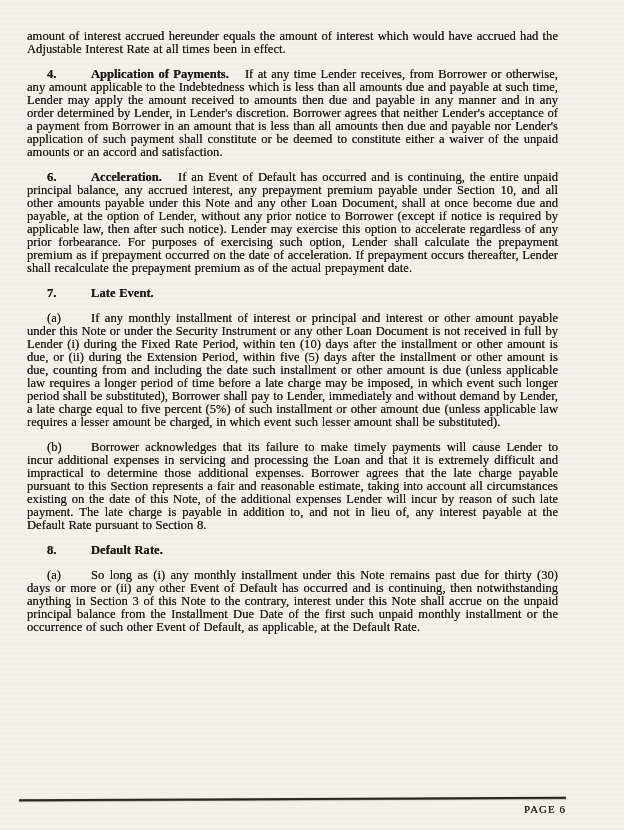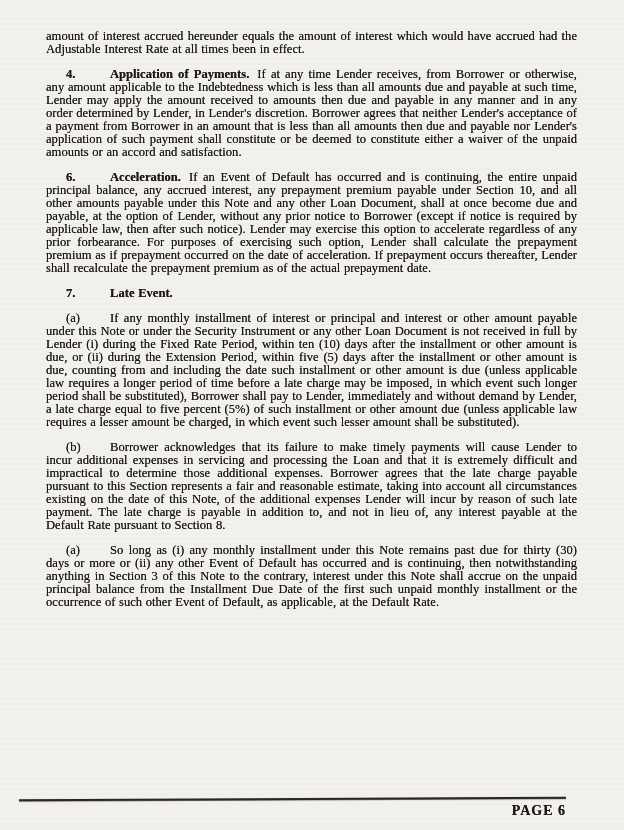--- a/index.html
+++ b/index.html
@@ -15,21 +15,21 @@
       0deg,
       rgba(90, 85, 75, 0.015) 0px, rgba(90, 85, 75, 0.015) 2px,
       transparent 2px, transparent 5px
     );
     overflow: hidden;
     font-family: "Liberation Serif", serif;
     color: #1c1915;
   }
   .content {
     position: absolute;
-    left: 46px;
+    left: 27px;
     top: 30px;
     width: 531px;
     font-size: 12.6px;
     line-height: 13px;
     text-align: justify;
     word-spacing: 0.5px;
     text-shadow: 0 0 0.5px rgba(28, 25, 21, 0.8);
   }
   p.para {
     margin: 12px 0 0 0;
@@ -40,38 +40,38 @@
   }
   .marker {
     display: inline-block;
     margin-left: 20px;
     width: 44px;
   }
   .bold {
     font-weight: bold;
   }
   .after-heading {
-    margin-left: 8px;
+    margin-left: 16px;
   }
   .footer-rule {
     position: absolute;
     left: 19px;
     top: 798px;
     width: 547px;
     height: 2px;
     background: #2b2823;
     transform: rotate(-0.25deg);
     box-shadow: 0 0.5px 1px rgba(43, 40, 35, 0.6);
   }
   .page-label {
     position: absolute;
     top: 803px;
     right: 58px;
-    font-size: 14px;
-    font-weight: bold;
+    font-size: 11px;
+    font-weight: normal;
     letter-spacing: 1px;
     text-shadow: 0 0 0.5px rgba(28, 25, 21, 0.8);
   }
 </style>
 </head>
 <body>
 
 <div class="content">
 
   <p class="para first"><span>amount of interest accrued hereunder equals the amount of interest which would have accrued had the Adjustable Interest Rate at all times been in effect.</span></p>
@@ -80,19 +80,20 @@
 
 
   <p class="para"><span class="marker bold">6.</span><span class="bold">Acceleration.</span><span class="after-heading">If an Event of Default has occurred and is continuing, the entire unpaid principal balance, any accrued interest, any prepayment premium payable under Section 10, and all other amounts payable under this Note and any other Loan Document, shall at once become due and payable, at the option of Lender, without any prior notice to Borrower (except if notice is required by applicable law, then after such notice).  Lender may exercise this option to accelerate regardless of any prior forbearance.  For purposes of exercising such option, Lender shall calculate the prepayment premium as if prepayment occurred on the date of acceleration.  If prepayment occurs thereafter, Lender shall recalculate the prepayment premium as of the actual prepayment date.</span></p>
 
   <p class="para"><span class="marker bold">7.</span><span class="bold">Late Event.</span></p>
 
   <p class="para"><span class="marker">(a)</span><span>If any monthly installment of interest or principal and interest or other amount payable under this Note or under the Security Instrument or any other Loan Document is not received in full by Lender (i) during the Fixed Rate Period, within ten (10) days after the installment or other amount is due, or (ii) during the Extension Period, within five (5) days after the installment or other amount is due, counting from and including the date such installment or other amount is due (unless applicable law requires a longer period of time before a late charge may be imposed, in which event such longer period shall be substituted), Borrower shall pay to Lender, immediately and without demand by Lender, a late charge equal to five percent (5%) of such installment or other amount due (unless applicable law requires a lesser amount be charged, in which event such lesser amount shall be substituted).</span></p>
 
   <p class="para"><span class="marker">(b)</span><span>Borrower acknowledges that its failure to make timely payments will cause Lender to incur additional expenses in servicing and processing the Loan and that it is extremely difficult and impractical to determine those additional expenses.  Borrower agrees that the late charge payable pursuant to this Section represents a fair and reasonable estimate, taking into account all circumstances existing on the date of this Note, of the additional expenses Lender will incur by reason of such late payment.  The late charge is payable in addition to, and not in lieu of, any interest payable at the Default Rate pursuant to Section 8.</span></p>
 
+  <p class="para"><span class="marker bold">8.</span><span class="bold">Default Rate.</span></p>
 
   <p class="para"><span class="marker">(a)</span><span>So long as (i) any monthly installment under this Note remains past due for thirty (30) days or more or (ii) any other Event of Default has occurred and is continuing, then notwithstanding anything in Section 3 of this Note to the contrary, interest under this Note shall accrue on the unpaid principal balance from the Installment Due Date of the first such unpaid monthly installment or the occurrence of such other Event of Default, as applicable, at the Default Rate.</span></p>
 
 </div>
 
 <div class="footer-rule"></div>
 <div class="page-label">PAGE 6</div>
 
 </body></html>

